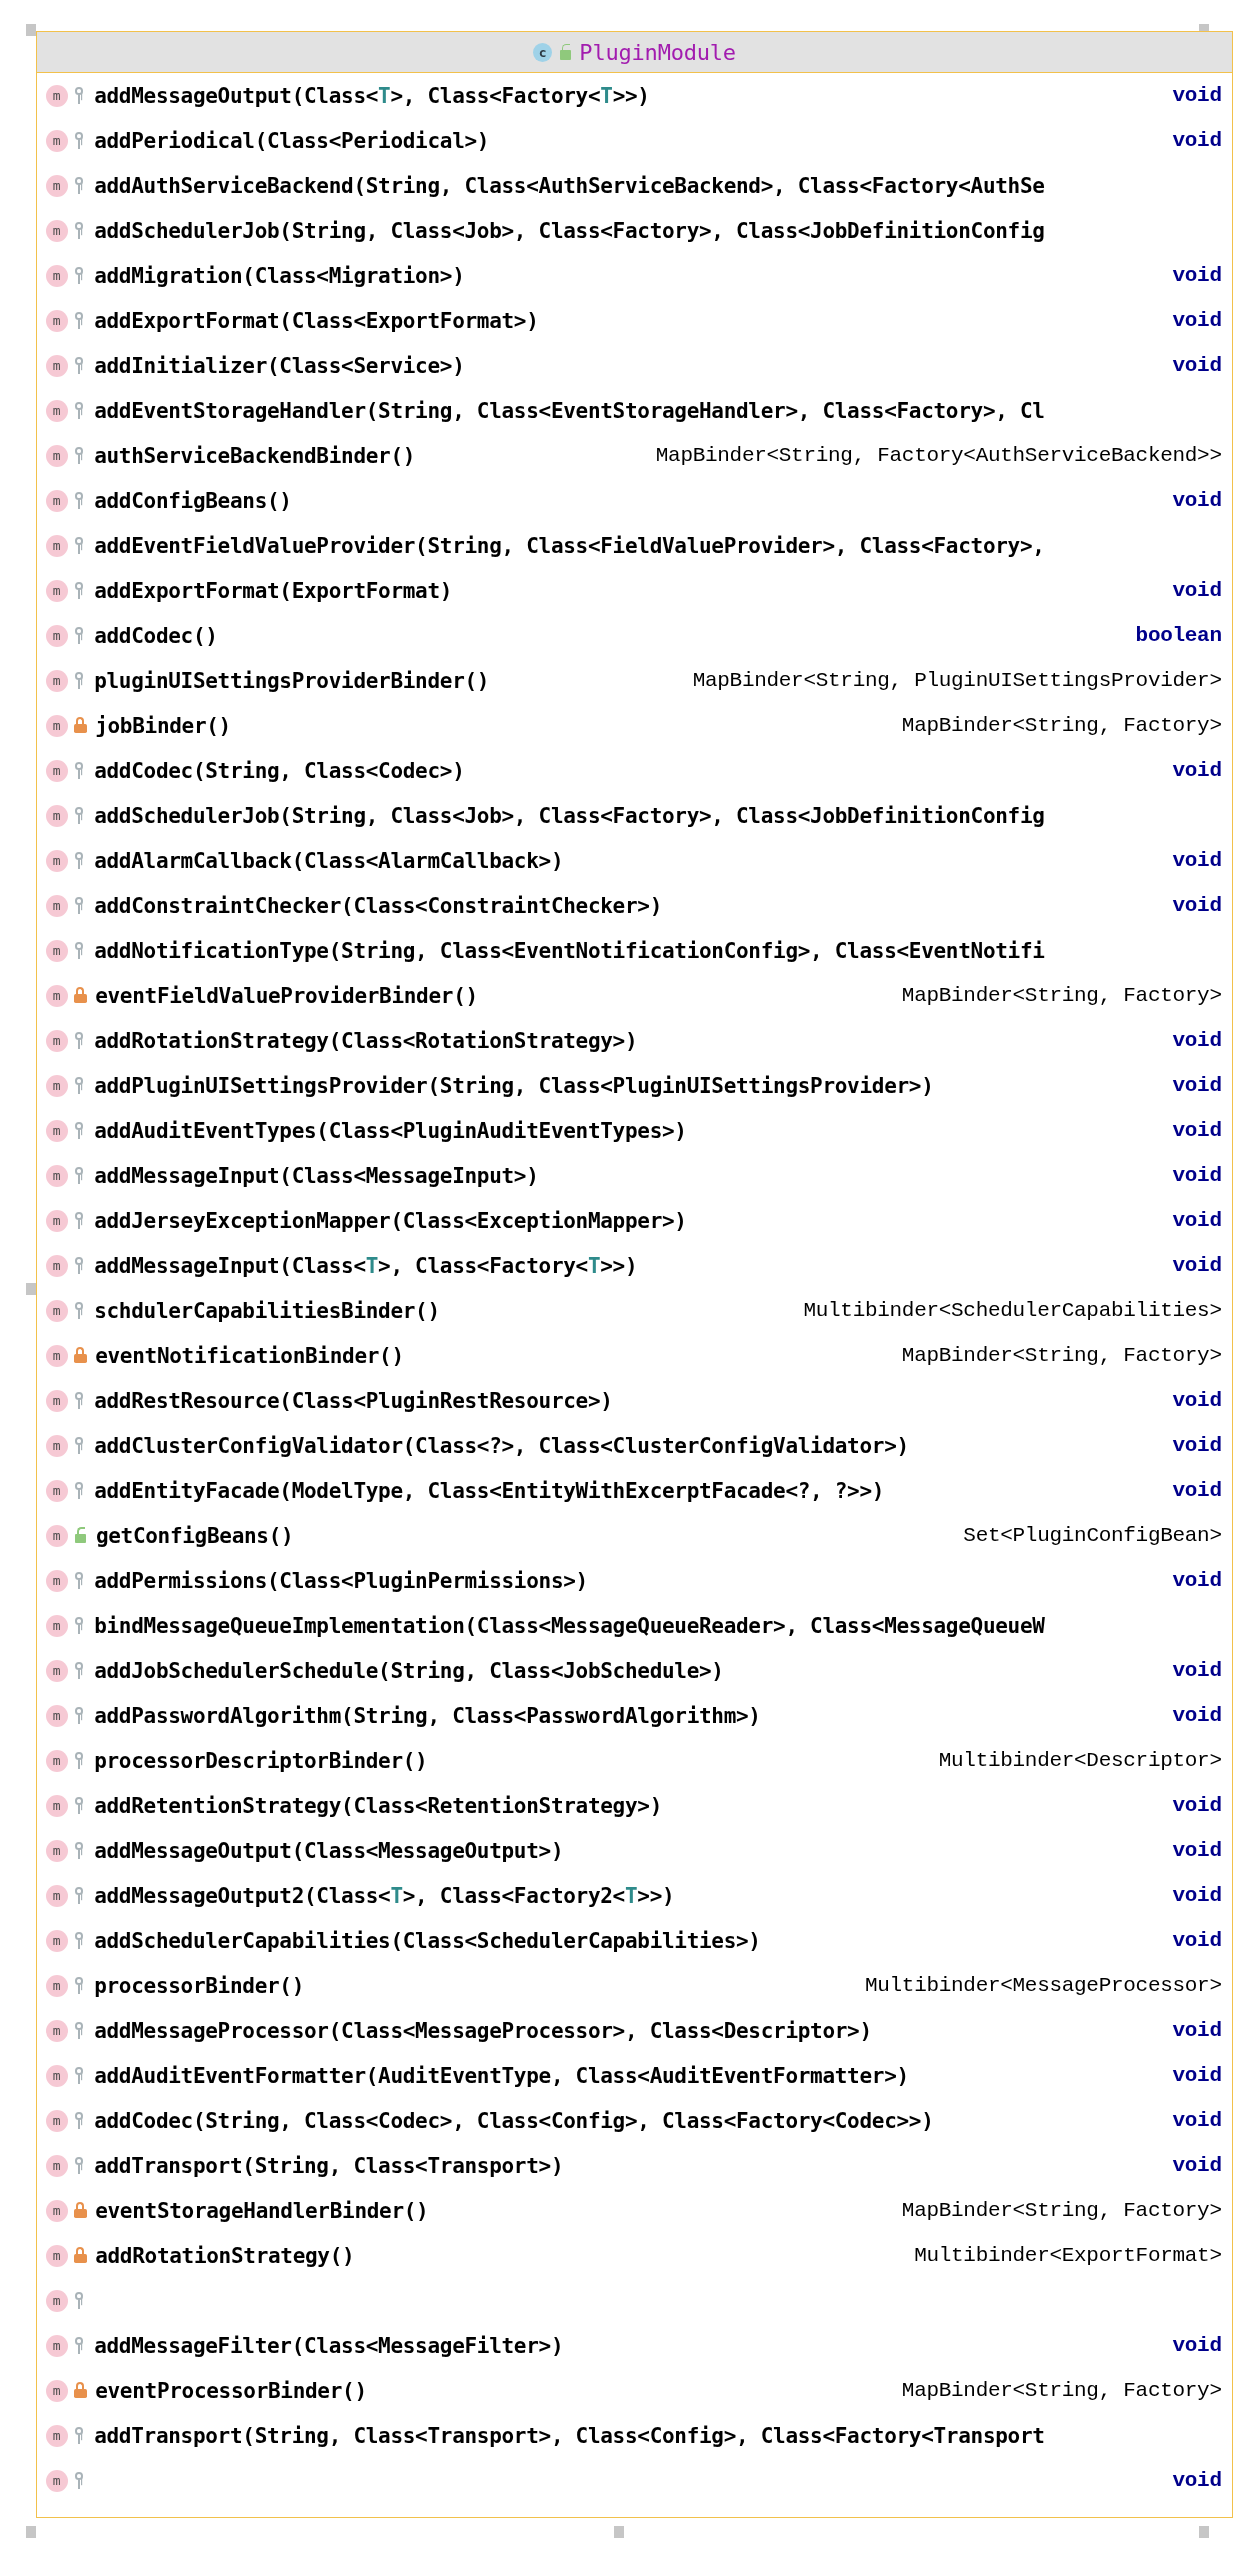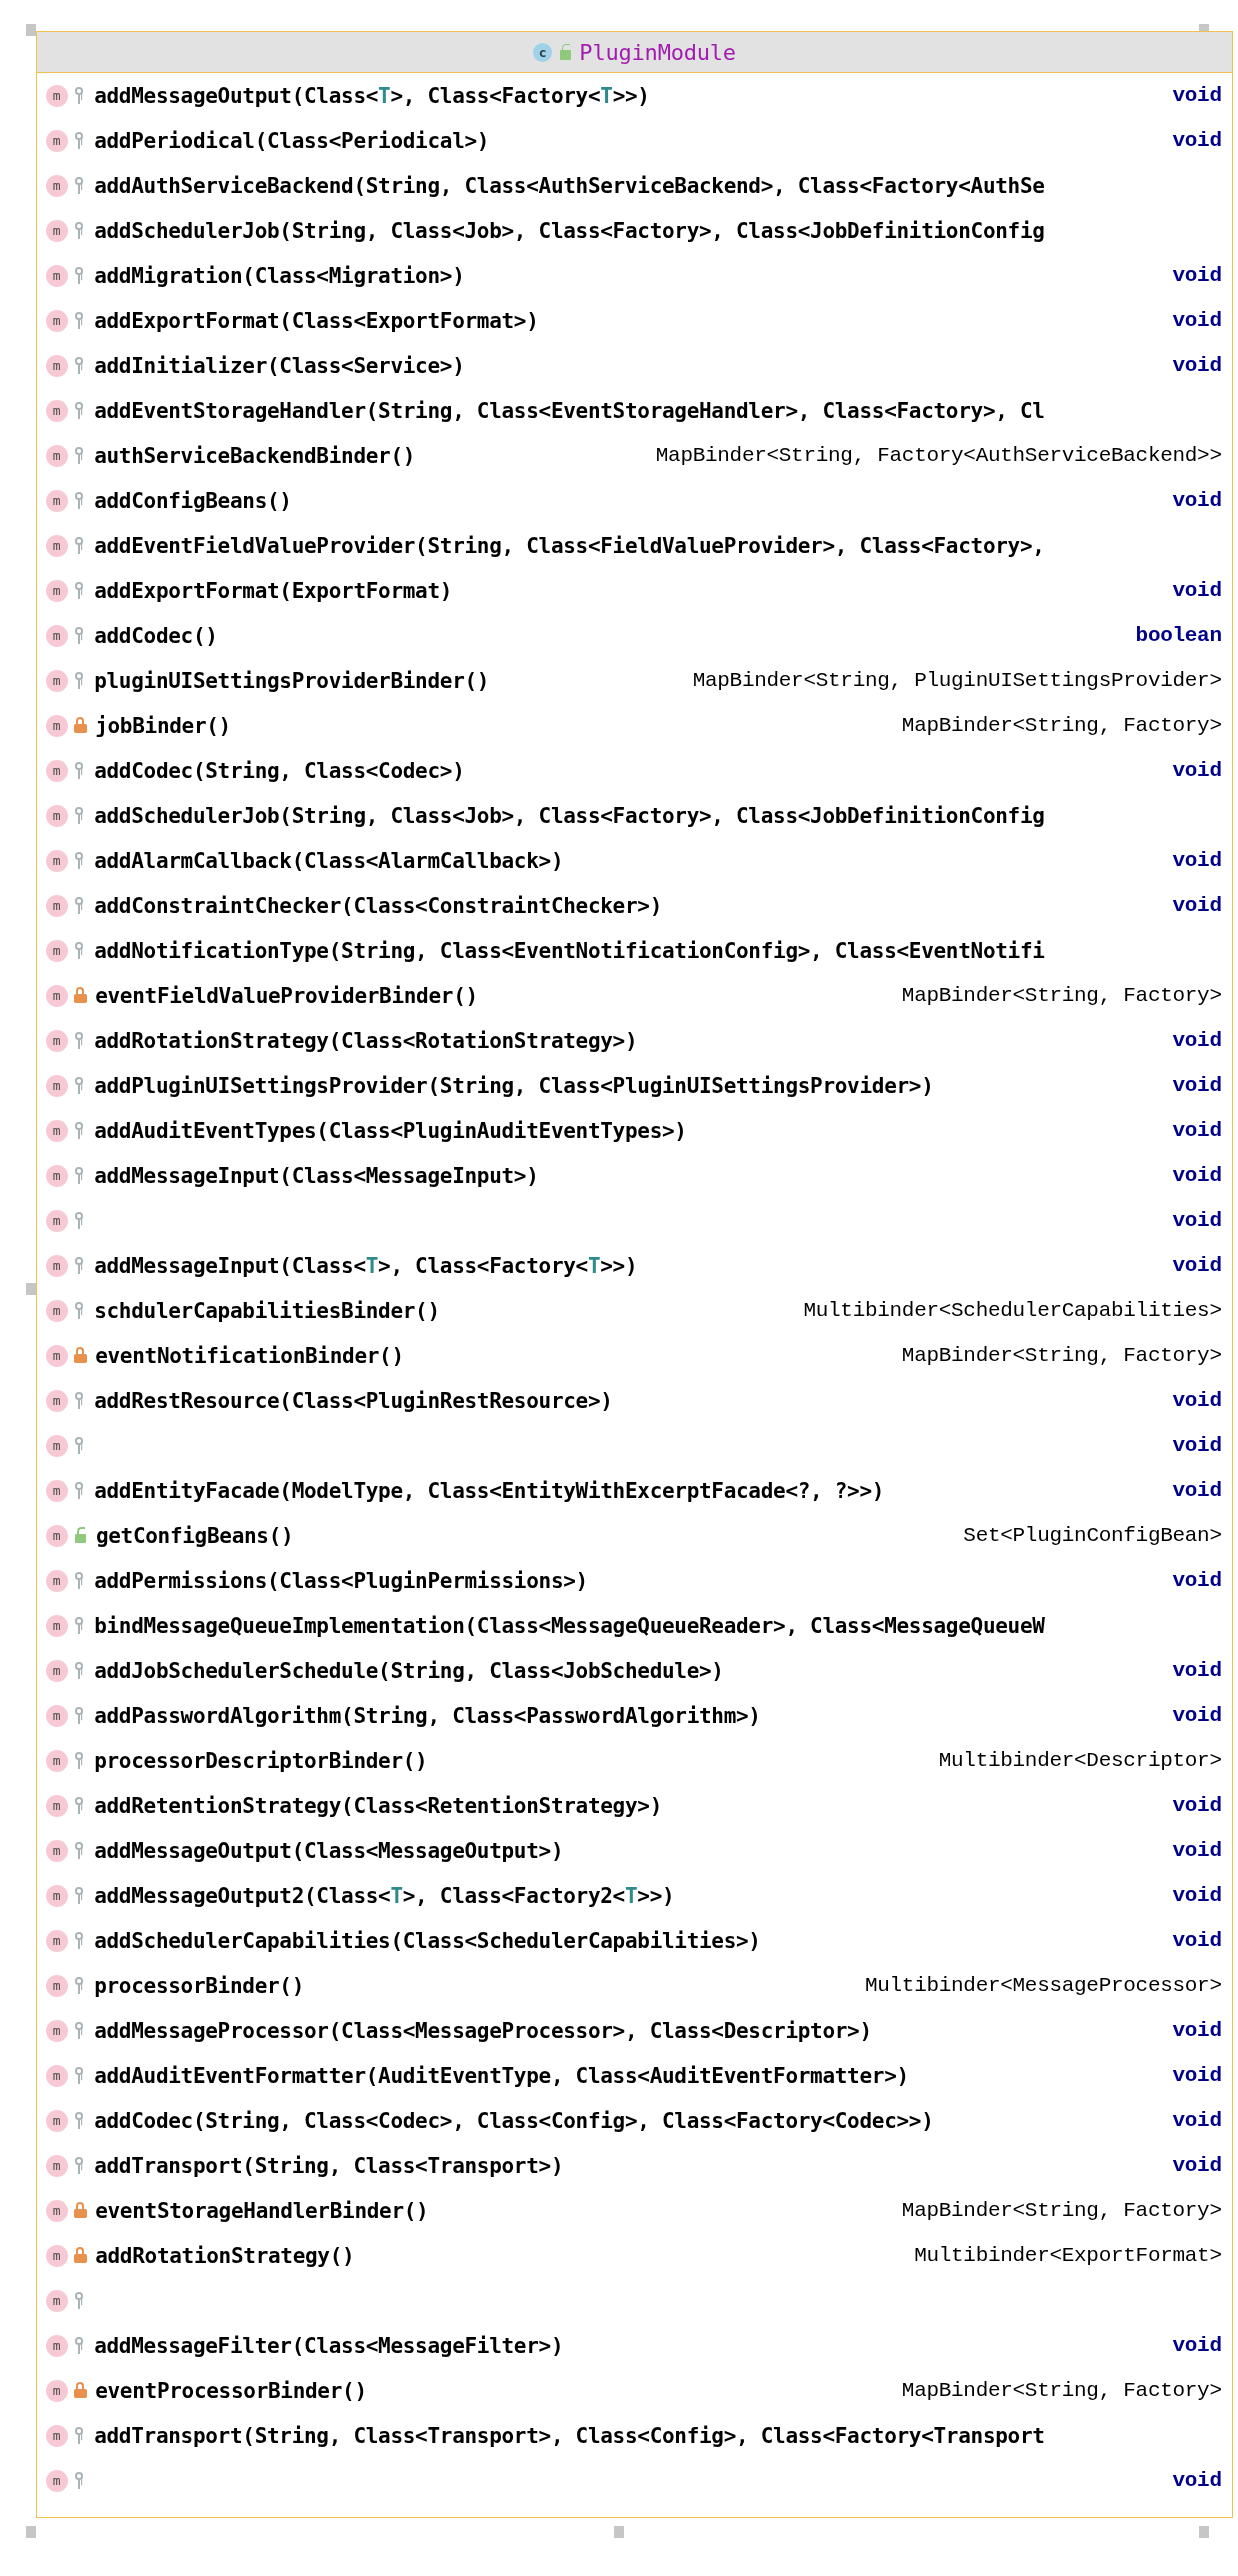--- a/index.html
+++ b/index.html
@@ -481,20 +481,21 @@
           </span>
           <span class="sig">addMessageInput(Class&lt;MessageInput&gt;)</span>
           <span class="spacer"></span>
           <span class="ret kw">void</span>
         </div>
         <div class="row">
           <span class="icons">
             <span class="ico-method">m</span>
             <span class="ico-key"></span>
           </span>
+          <span class="sig">addJerseyExceptionMapper(Class&lt;ExceptionMapper&gt;)</span>
           <span class="spacer"></span>
           <span class="ret kw">void</span>
         </div>
         <div class="row">
           <span class="icons">
             <span class="ico-method">m</span>
             <span class="ico-key"></span>
           </span>
           <span class="sig"><span>addMessageInput(Class&lt;</span><span class="tp">T</span><span>&gt;, Class&lt;Factory&lt;</span><span class="tp">T</span><span>&gt;&gt;)</span></span>
           <span class="spacer"></span>
@@ -525,20 +526,21 @@
           </span>
           <span class="sig">addRestResource(Class&lt;PluginRestResource&gt;)</span>
           <span class="spacer"></span>
           <span class="ret kw">void</span>
         </div>
         <div class="row">
           <span class="icons">
             <span class="ico-method">m</span>
             <span class="ico-key"></span>
           </span>
+          <span class="sig">addClusterConfigValidator(Class&lt;?&gt;, Class&lt;ClusterConfigValidator&gt;)</span>
           <span class="spacer"></span>
           <span class="ret kw">void</span>
         </div>
         <div class="row">
           <span class="icons">
             <span class="ico-method">m</span>
             <span class="ico-key"></span>
           </span>
           <span class="sig">addEntityFacade(ModelType, Class&lt;EntityWithExcerptFacade&lt;?, ?&gt;&gt;)</span>
           <span class="spacer"></span>

